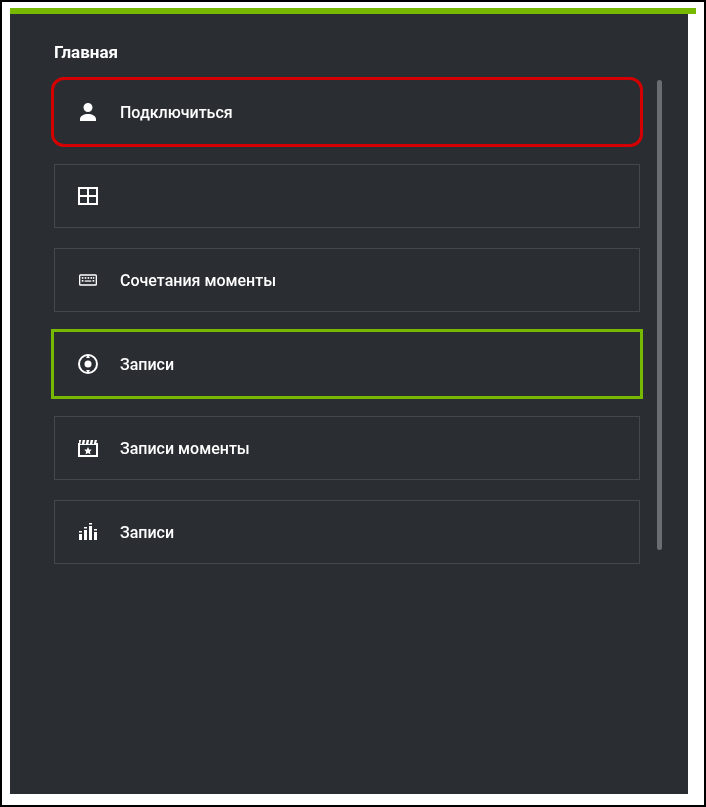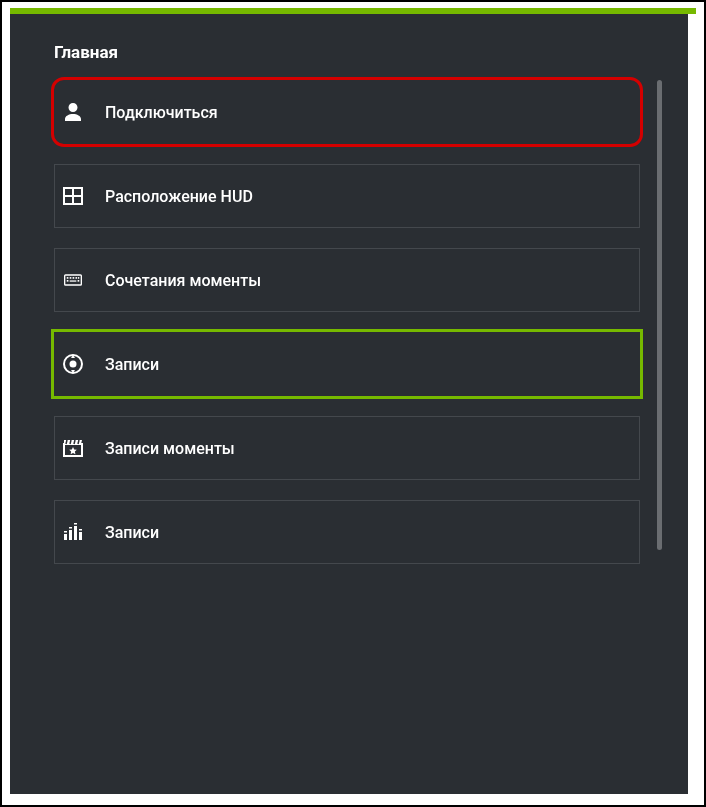--- a/index.html
+++ b/index.html
@@ -39,21 +39,21 @@
     position: relative;
     padding-right: 28px;
   }
   .menu-item {
     display: flex;
     align-items: center;
     height: 64px;
     border: 1px solid #44484d;
     background: #2a2e33;
     margin-bottom: 20px;
-    padding: 0 4px;
+    padding: 0 19px;
     cursor: pointer;
   }
   .menu-item .icon {
     width: 28px;
     height: 28px;
     display: flex;
     align-items: center;
     justify-content: center;
     margin-right: 18px;
     flex-shrink: 0;
@@ -103,21 +103,20 @@
       </div>
 
       <div class="menu-item">
         <span class="icon">
           <svg viewBox="0 0 24 24" width="24" height="24" fill="none" stroke="#fff" stroke-width="2">
             <rect x="3" y="4" width="18" height="16"></rect>
             <line x1="12" y1="4" x2="12" y2="20"></line>
             <line x1="3" y1="12" x2="21" y2="12"></line>
           </svg>
         </span>
-        <span class="label">Расположение HUD</span>
       </div>
 
       <div class="menu-item">
         <span class="icon">
           <svg viewBox="0 0 24 24" width="26" height="20" fill="#fff">
             <rect x="2" y="6" width="20" height="12" rx="1" fill="none" stroke="#fff" stroke-width="1.6"></rect>
             <rect x="4.5" y="8.5" width="2" height="2"></rect>
               <rect x="8" y="8.5" width="2" height="2"></rect>
               <rect x="11.5" y="8.5" width="2" height="2"></rect>
               <rect x="15" y="8.5" width="2" height="2"></rect>

